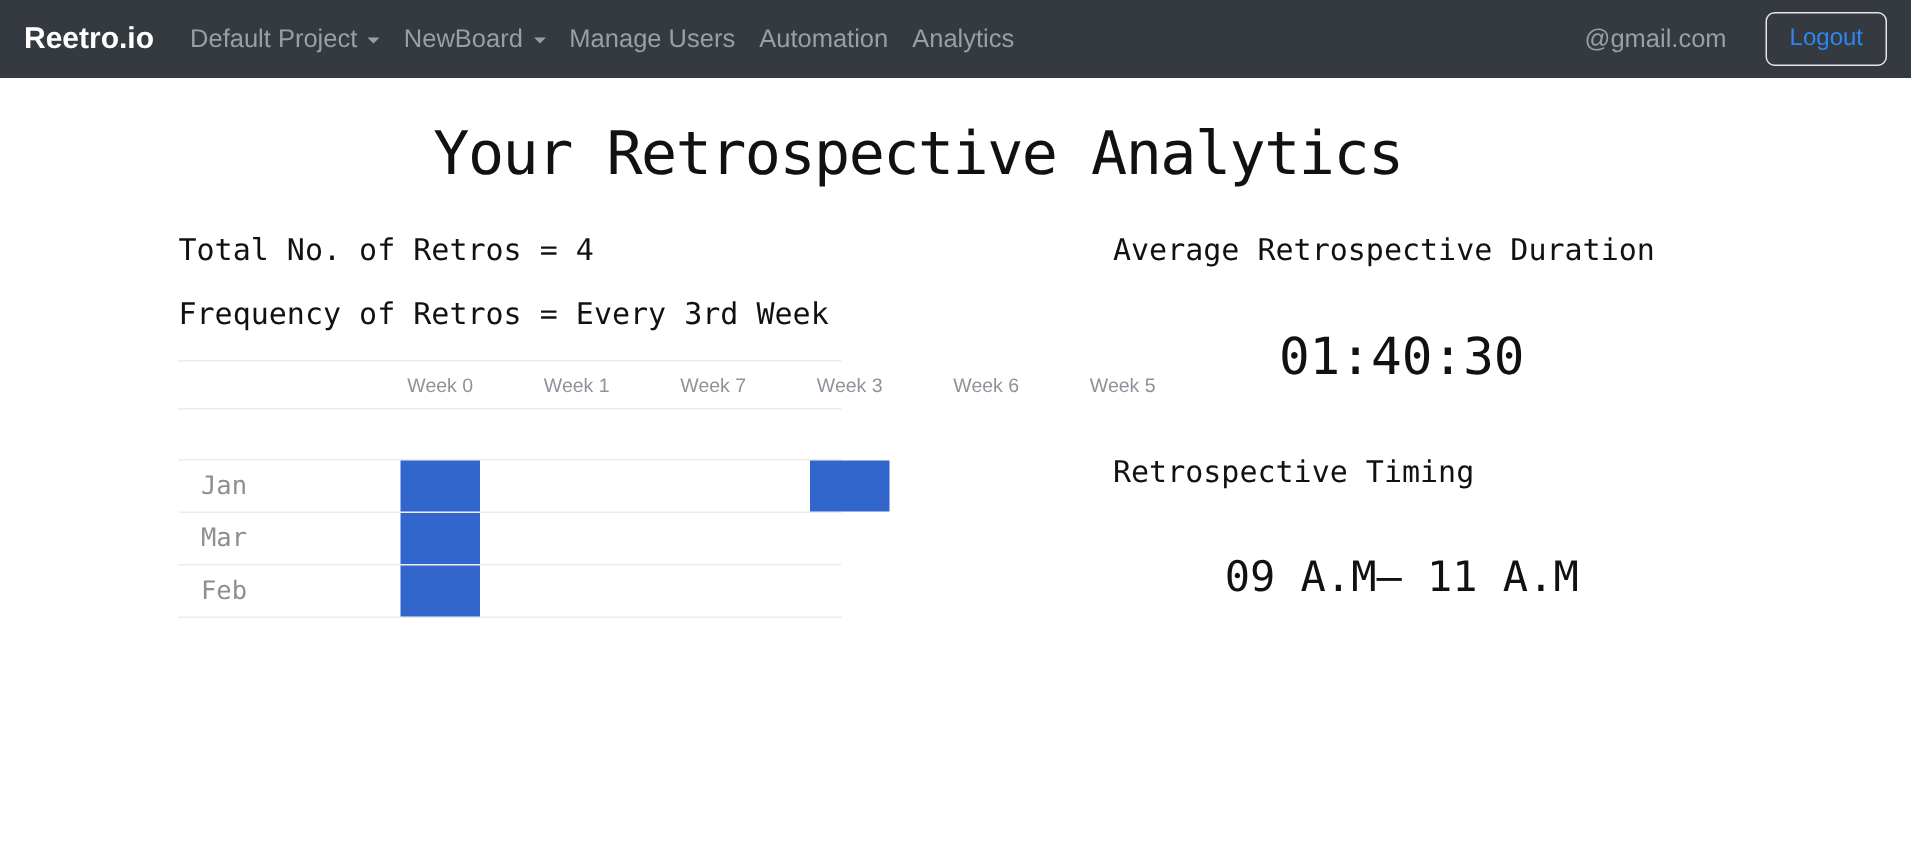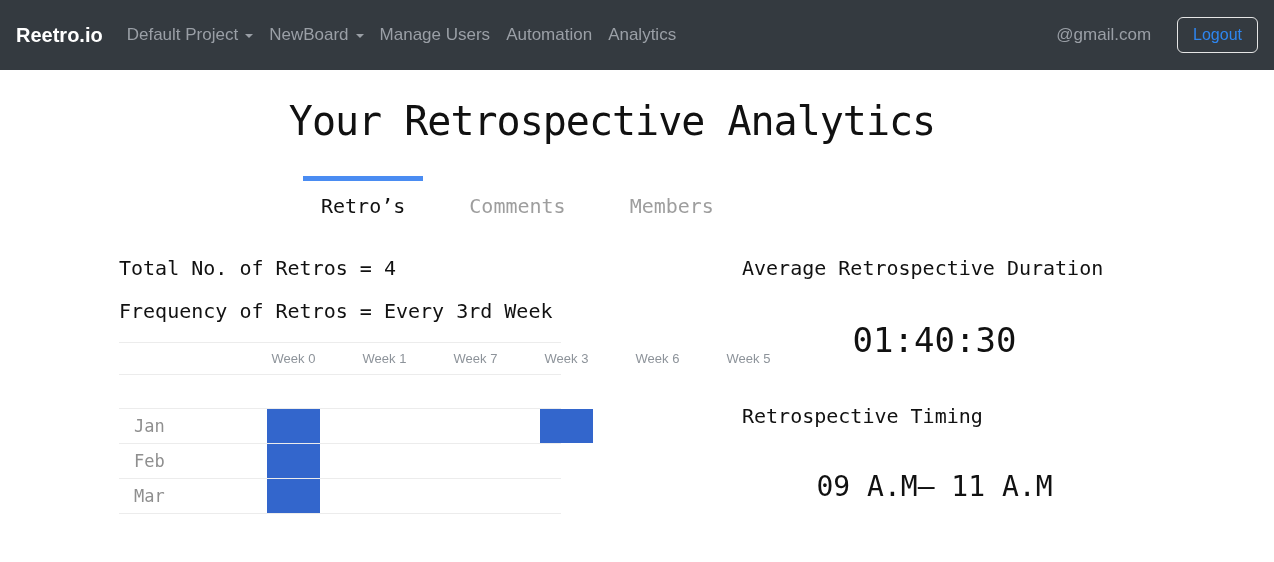--- a/index.html
+++ b/index.html
@@ -4,21 +4,21 @@
 <style>
   * { box-sizing: border-box; margin: 0; padding: 0; }
   html, body { background: #ffffff; }
   body {
     width: 1274px; height: 562px; overflow: hidden;
     font-family: "Liberation Sans", sans-serif;
   }
 
   
   .navbar {
-    height: 70px; background: #343a40;
+    height: 52px; background: #343a40;
     display: flex; align-items: center;
     padding: 0 16px;
   }
   .brand {
     color: #ffffff; font-size: 20px; font-weight: bold;
     margin-right: 24px; cursor: pointer; white-space: nowrap;
   }
   .nav-items { display: flex; align-items: center; gap: 16px; }
   .nav-item {
     color: #9a9fa6; font-size: 17px; cursor: pointer; white-space: nowrap;
@@ -125,25 +125,20 @@
     </div>
   </div>
   <div class="nav-spacer"></div>
   <div class="user-email">@gmail.com</div>
   <button class="logout-btn">Logout</button>
 </div>
 
 <div class="container">
   <h1 class="page-title">Your Retrospective Analytics</h1>
 
-  <div class="tabs">
-    <div class="tab active">Retro’s</div>
-    <div class="tab">Comments</div>
-    <div class="tab">Members</div>
-  </div>
 
   <div class="content-row">
     <div class="left-col">
       <div class="stat-line">Total No. of Retros = 4</div>
       <div class="stat-line">Frequency of Retros = Every 3rd Week</div>
       <div class="retro-table">
           <div class="t-row header-row">
             <div class="cell"></div>
             <div class="cell week-header">Week 0</div>
             <div class="cell week-header">Week 1</div>
@@ -164,30 +159,30 @@
           <div class="t-row data-row">
             <div class="cell row-label">Jan</div>
             <div class="cell filled" style="background: rgb(51, 102, 204);"></div>
             <div class="cell"></div>
             <div class="cell"></div>
             <div class="cell filled" style="background: rgb(51, 102, 204);"></div>
             <div class="cell"></div>
             <div class="cell"></div>
           </div>
           <div class="t-row data-row">
-            <div class="cell row-label">Feb</div>
+            <div class="cell row-label">Mar</div>
             <div class="cell filled" style="background: rgb(51, 102, 204);"></div>
             <div class="cell"></div>
             <div class="cell"></div>
             <div class="cell"></div>
             <div class="cell"></div>
             <div class="cell"></div>
           </div>
           <div class="t-row data-row">
-            <div class="cell row-label">Mar</div>
+            <div class="cell row-label">Feb</div>
             <div class="cell filled" style="background: rgb(51, 102, 204);"></div>
             <div class="cell"></div>
             <div class="cell"></div>
             <div class="cell"></div>
             <div class="cell"></div>
             <div class="cell"></div>
           </div>
         </div>
     </div>
 

